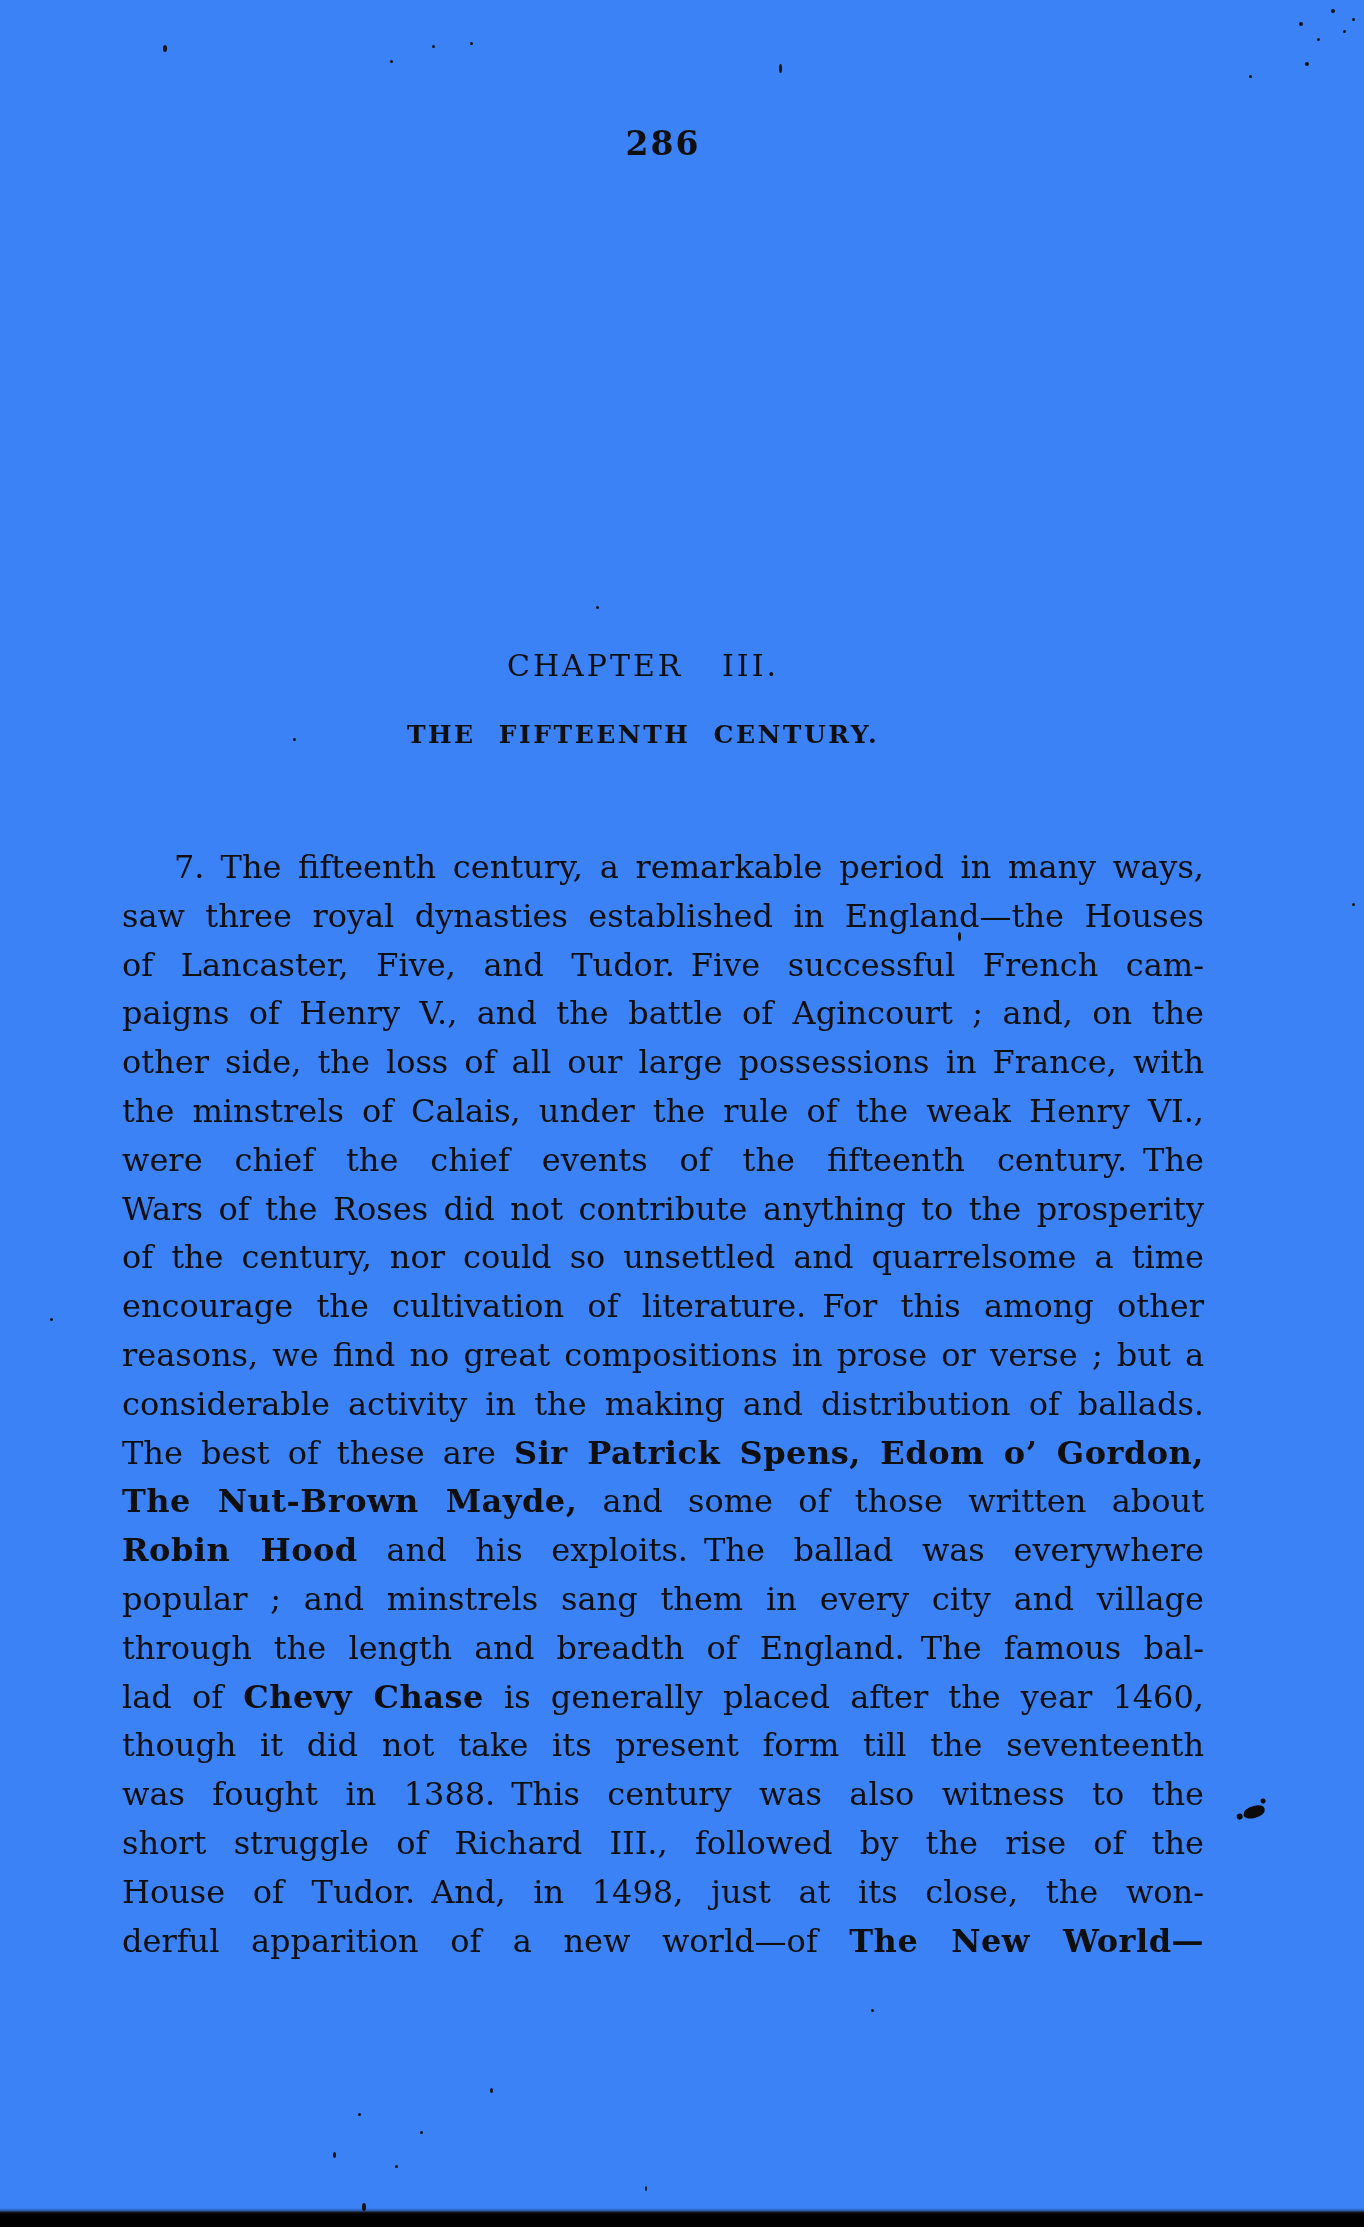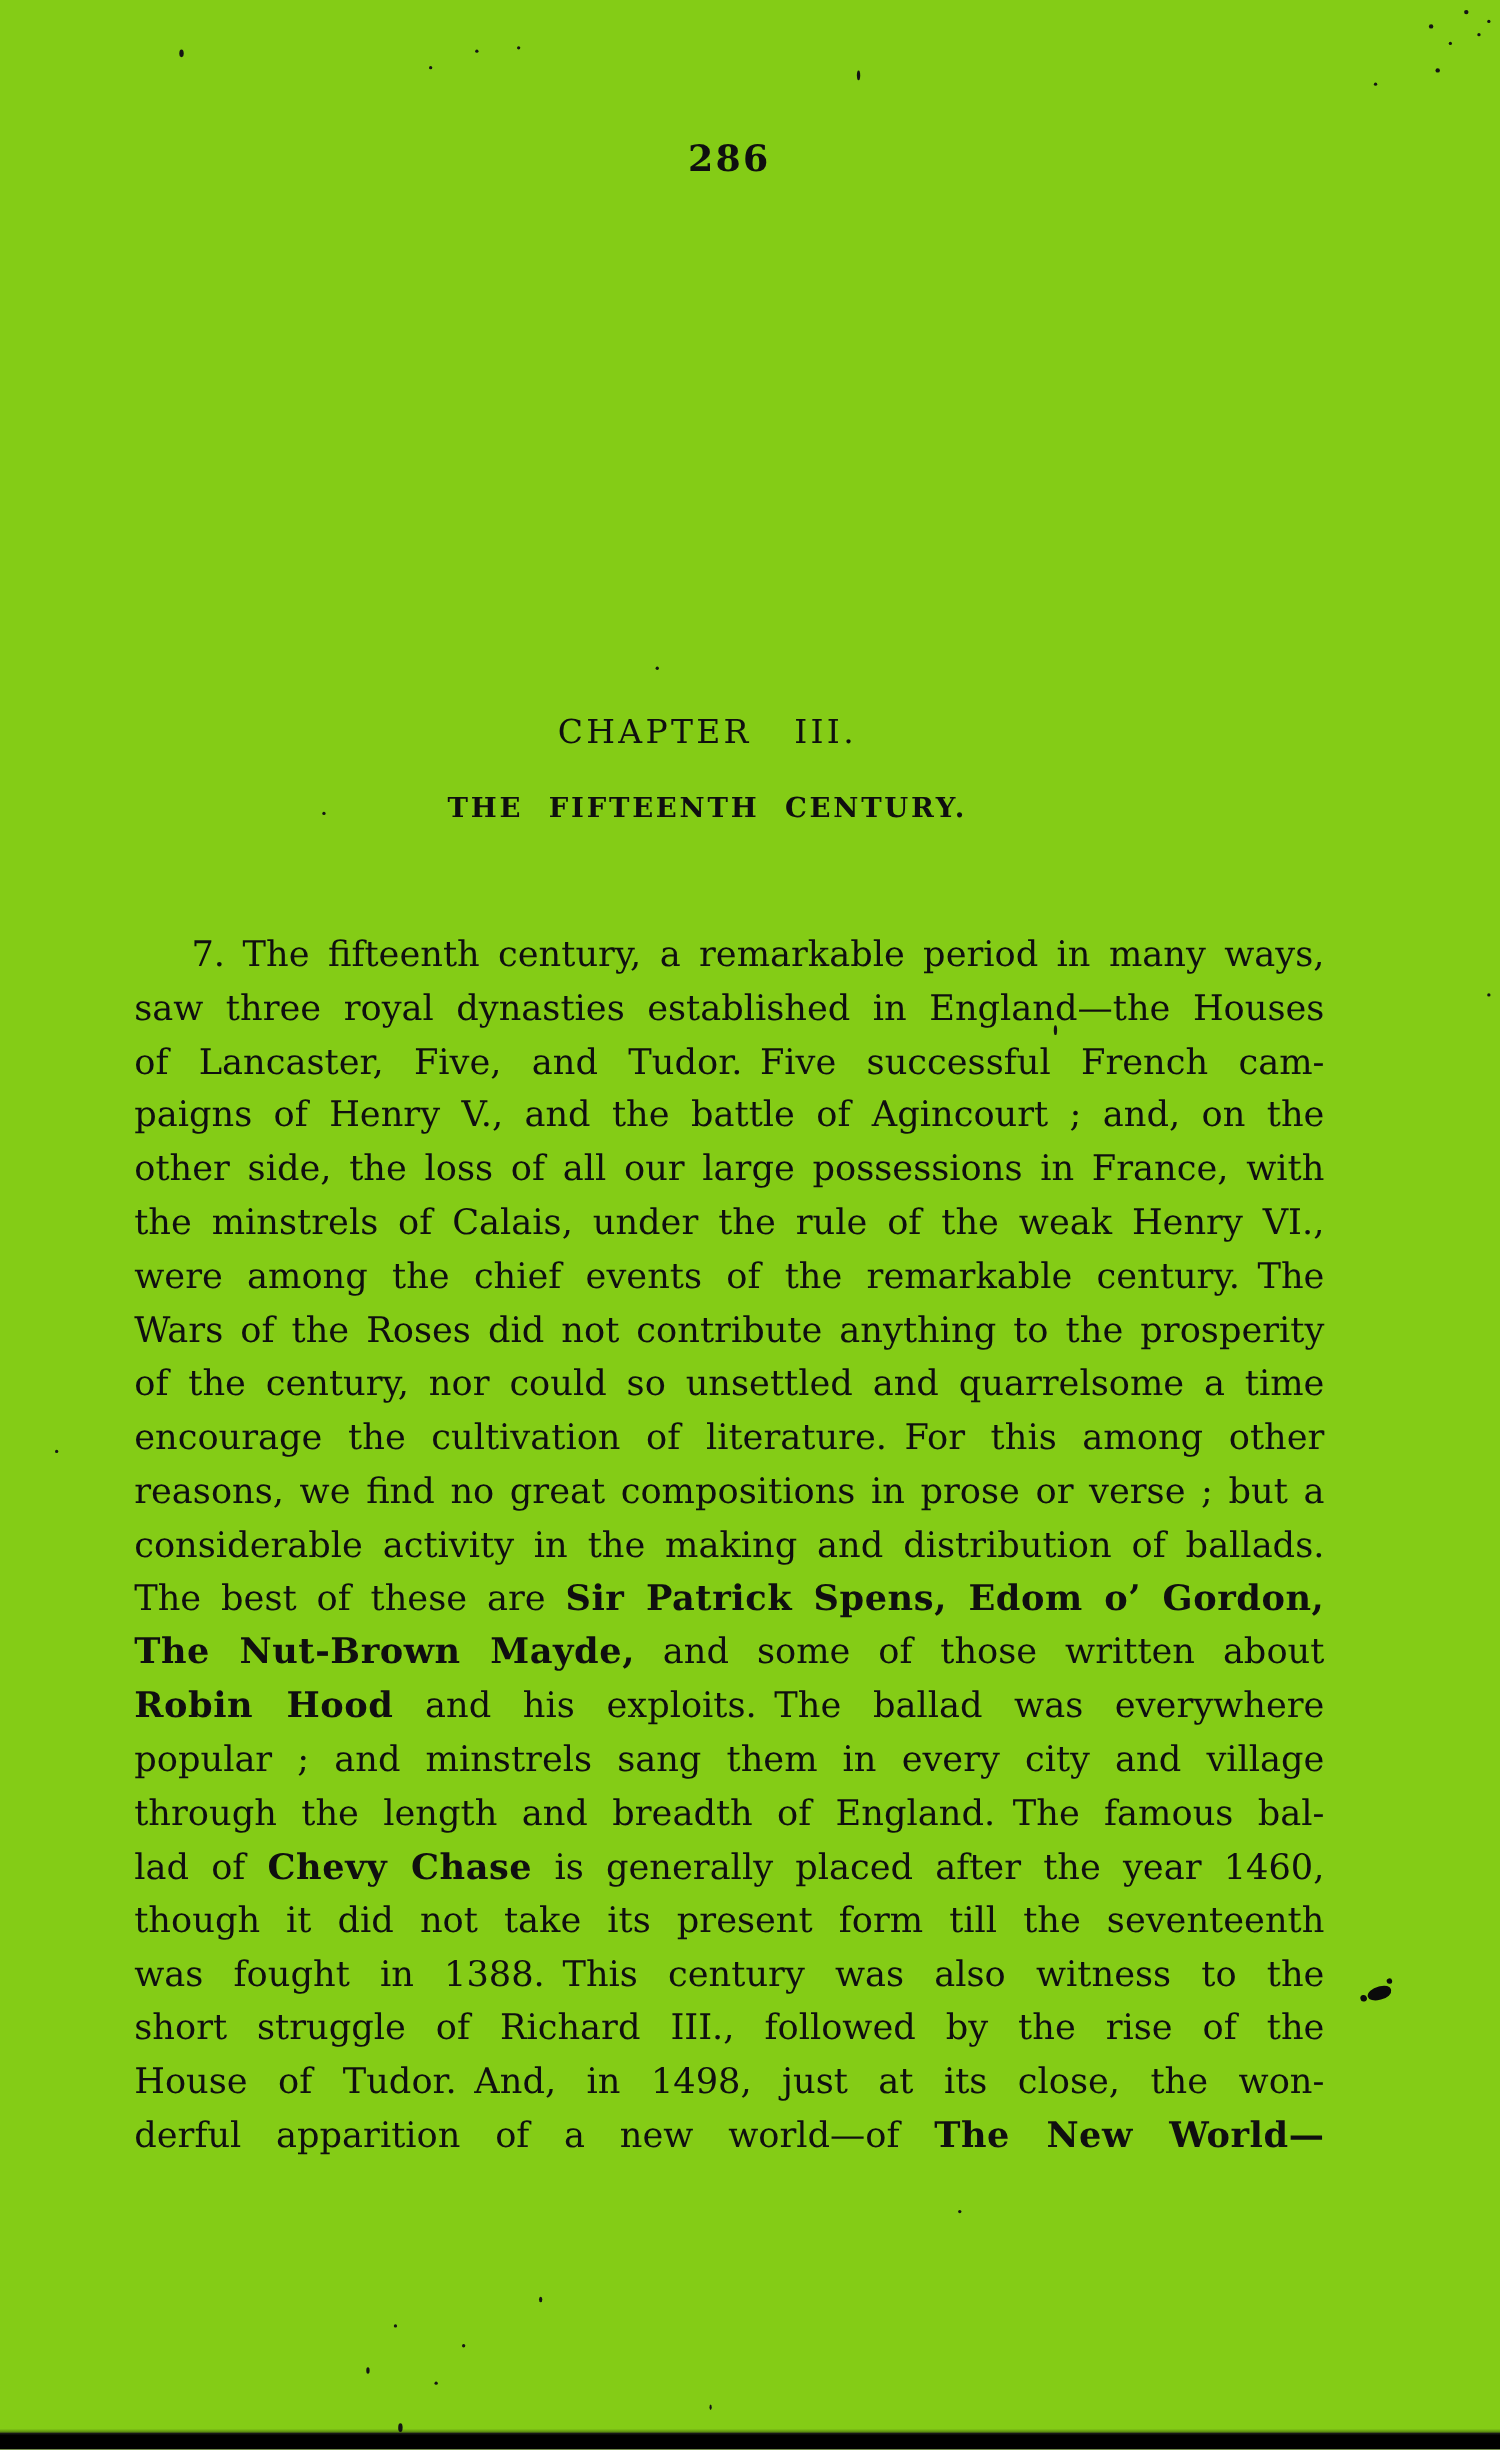--- a/index.html
+++ b/index.html
@@ -4,21 +4,21 @@
 <style>
   html, body {
     margin: 0;
     padding: 0;
     background: #ffffff;
   }
   .page {
     position: relative;
     width: 1364px;
     height: 2227px;
-    background: #84cc16;
+    background: #3b82f6;
     overflow: hidden;
     font-family: "DejaVu Serif", "Liberation Serif", serif;
     color: #0f0f0f;
   }
   .page-number {
     position: absolute;
     top: 124px;
     left: 122px;
     width: 1082px;
     text-align: center;
@@ -120,21 +120,21 @@
   <div class="page-number">286</div>
   <h1 class="chapter-heading">CHAPTER III.</h1>
   <h2 class="section-heading">THE FIFTEENTH CENTURY.</h2>
   <div class="paragraph" id="paragraph">
       <div class="text-line indent"><span>7. The fifteenth century, a remarkable period in many ways,</span></div>
       <div class="text-line"><span>saw three royal dynasties established in England—the Houses</span></div>
       <div class="text-line"><span>of Lancaster, Five, and Tudor. Five successful French cam-</span></div>
       <div class="text-line"><span>paigns of Henry V., and the battle of Agincourt ; and, on the</span></div>
       <div class="text-line"><span>other side, the loss of all our large possessions in France, with</span></div>
       <div class="text-line"><span>the minstrels of Calais, under the rule of the weak Henry VI.,</span></div>
-      <div class="text-line"><span>were among the chief events of the remarkable century. The</span></div>
+      <div class="text-line"><span>were chief the chief events of the fifteenth century. The</span></div>
       <div class="text-line"><span>Wars of the Roses did not contribute anything to the prosperity</span></div>
       <div class="text-line"><span>of the century, nor could so unsettled and quarrelsome a time</span></div>
       <div class="text-line"><span>encourage the cultivation of literature. For this among other</span></div>
       <div class="text-line"><span>reasons, we find no great compositions in prose or verse ; but a</span></div>
       <div class="text-line"><span>considerable activity in the making and distribution of ballads.</span></div>
       <div class="text-line"><span>The best of these are </span><b>Sir Patrick Spens, Edom o’ Gordon,</b></div>
       <div class="text-line"><b>The Nut-Brown Mayde,</b><span> and some of those written about</span></div>
       <div class="text-line"><b>Robin Hood</b><span> and his exploits. The ballad was everywhere</span></div>
       <div class="text-line"><span>popular ; and minstrels sang them in every city and village</span></div>
       <div class="text-line"><span>through the length and breadth of England. The famous bal-</span></div>

